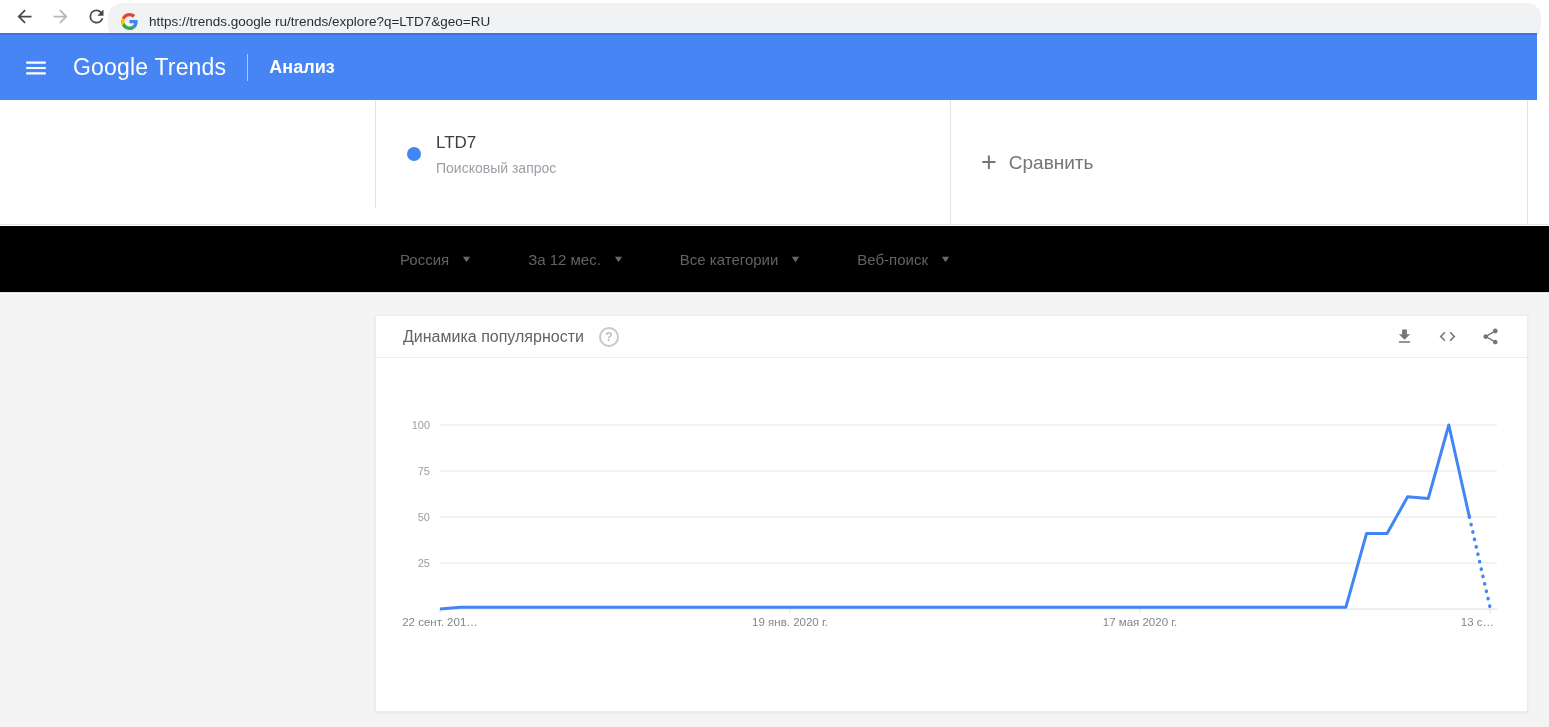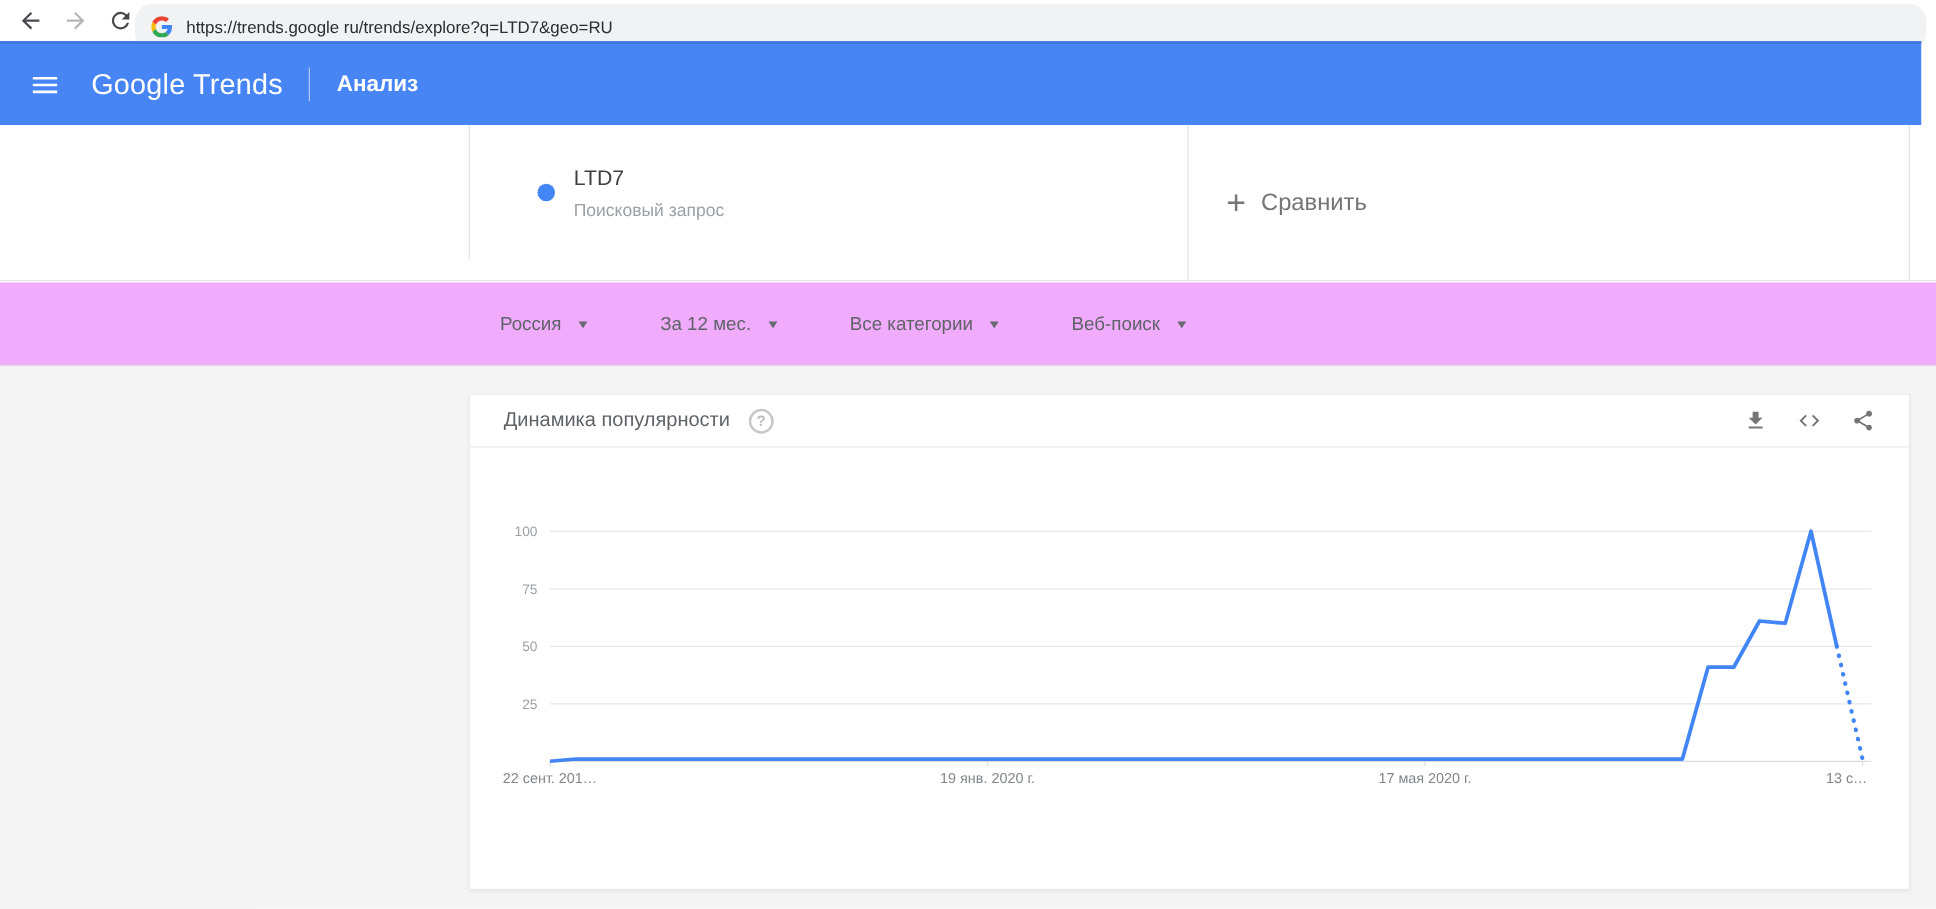--- a/index.html
+++ b/index.html
@@ -29,33 +29,33 @@
   .logo { margin-left:24px; font-size:23px; color:#ffffff; letter-spacing:.2px; cursor:pointer; white-space:nowrap; }
   .logo .lg1 { font-weight:500; }
   .logo .lg2 { font-weight:400; margin-left:6px; }
   .header-divider { width:1px; height:27px; background:rgba(255,255,255,.55); margin:0 21px 0 21px; }
   .nav-item { font-size:18px; font-weight:700; color:#ffffff; cursor:pointer;text-align:right; }
 
   
   .explore-band { position:absolute; top:100px; left:0; right:0; height:125px; background:#fff;
     border-bottom:1px solid #e4e4e4; }
   .term-cell { position:absolute; left:375px; top:0; width:575px; height:108px;
-    border-left:1px solid #e3e3e3; display:flex; align-items:center; cursor:pointer;padding-left:23px; }
+    border-left:1px solid #e3e3e3; display:flex; align-items:center; cursor:pointer; }
   .term-dot { width:14px; height:14px; border-radius:50%; background:#4285f4; margin-left:31px; flex:0 0 auto; }
   .term-info { margin-left:15px; }
   .term-title { font-size:17px; font-weight:500; color:#3c4043; margin-bottom:7px; }
   .term-sub { font-size:14px; color:#9aa0a6; }
   .compare-cell { position:absolute; left:950px; top:0; width:578px; height:125px;
     border-left:1px solid #e3e3e3; border-right:1px solid #e3e3e3;
     display:flex; align-items:center; cursor:pointer; }
   .plus-icon { margin-left:30px; font-size:27px; font-weight:300; color:#757575; line-height:1; }
   .compare-label { margin-left:12px; font-size:19px; color:#757575; }
 
   
-  .filter-bar { position:absolute; top:226px; left:0; right:0; height:67px; background:#f0abfc;
+  .filter-bar { position:absolute; top:226px; left:0; right:0; height:67px; background:#000000;
     border-bottom:1px solid #dedede; display:flex; align-items:center; padding-left:400px; gap:57px; }
   .filter { display:flex; align-items:center; gap:13px; font-size:15px; color:#5f6368; cursor:pointer; white-space:nowrap; }
   .caret { font-size:9px; color:#646a70; transform:scaleX(1.35); }
 
   
   .content { position:absolute; top:294px; left:0; right:0; bottom:0; background:#f4f4f5; }
   .chart-card { position:absolute; left:375px; top:21px; width:1153px; height:397px; background:#fff;
     border:1px solid #ececec; box-shadow:0 1px 3px rgba(0,0,0,.07); }
   .card-header { height:42px; display:flex; align-items:center; padding:0 27px;
     border-bottom:1px solid #ececec; }

